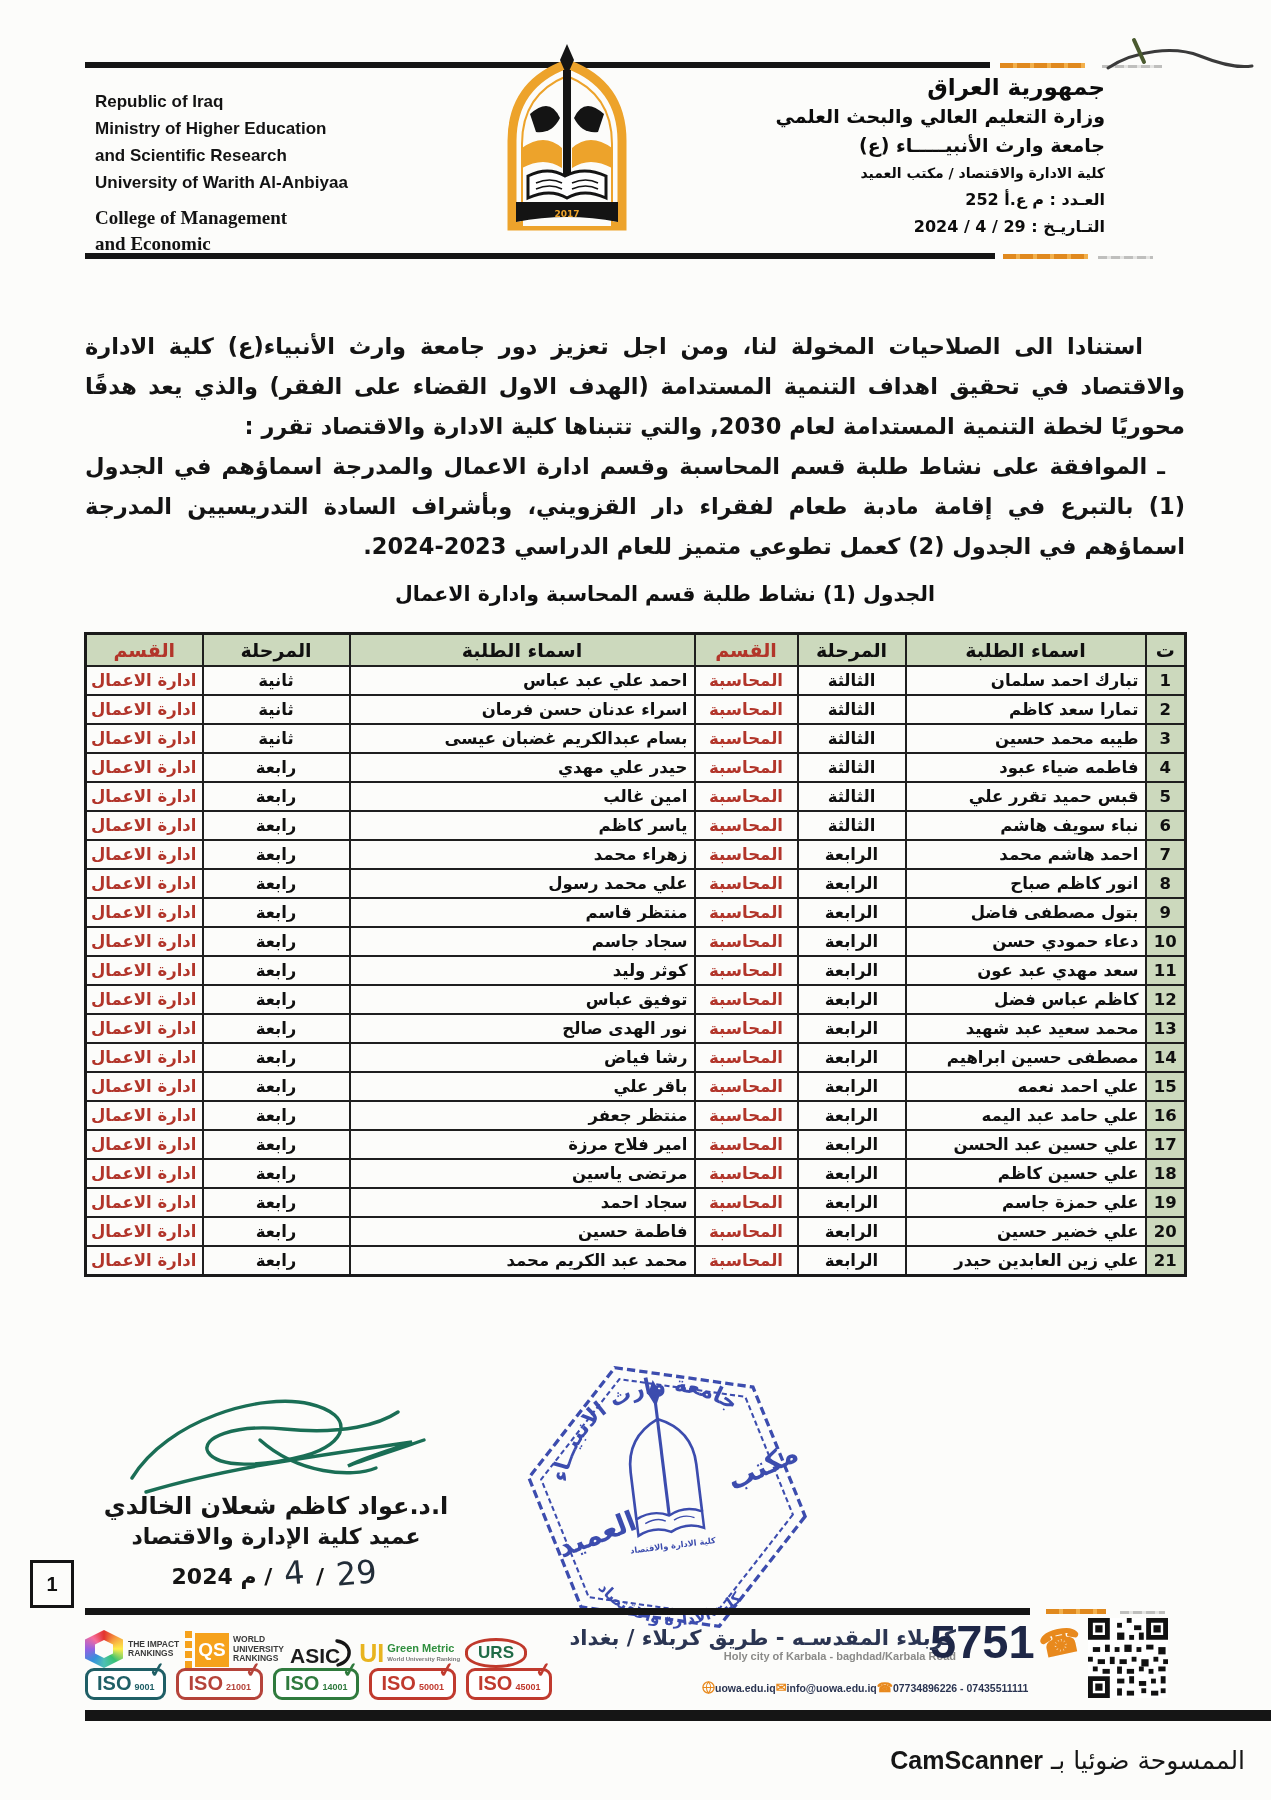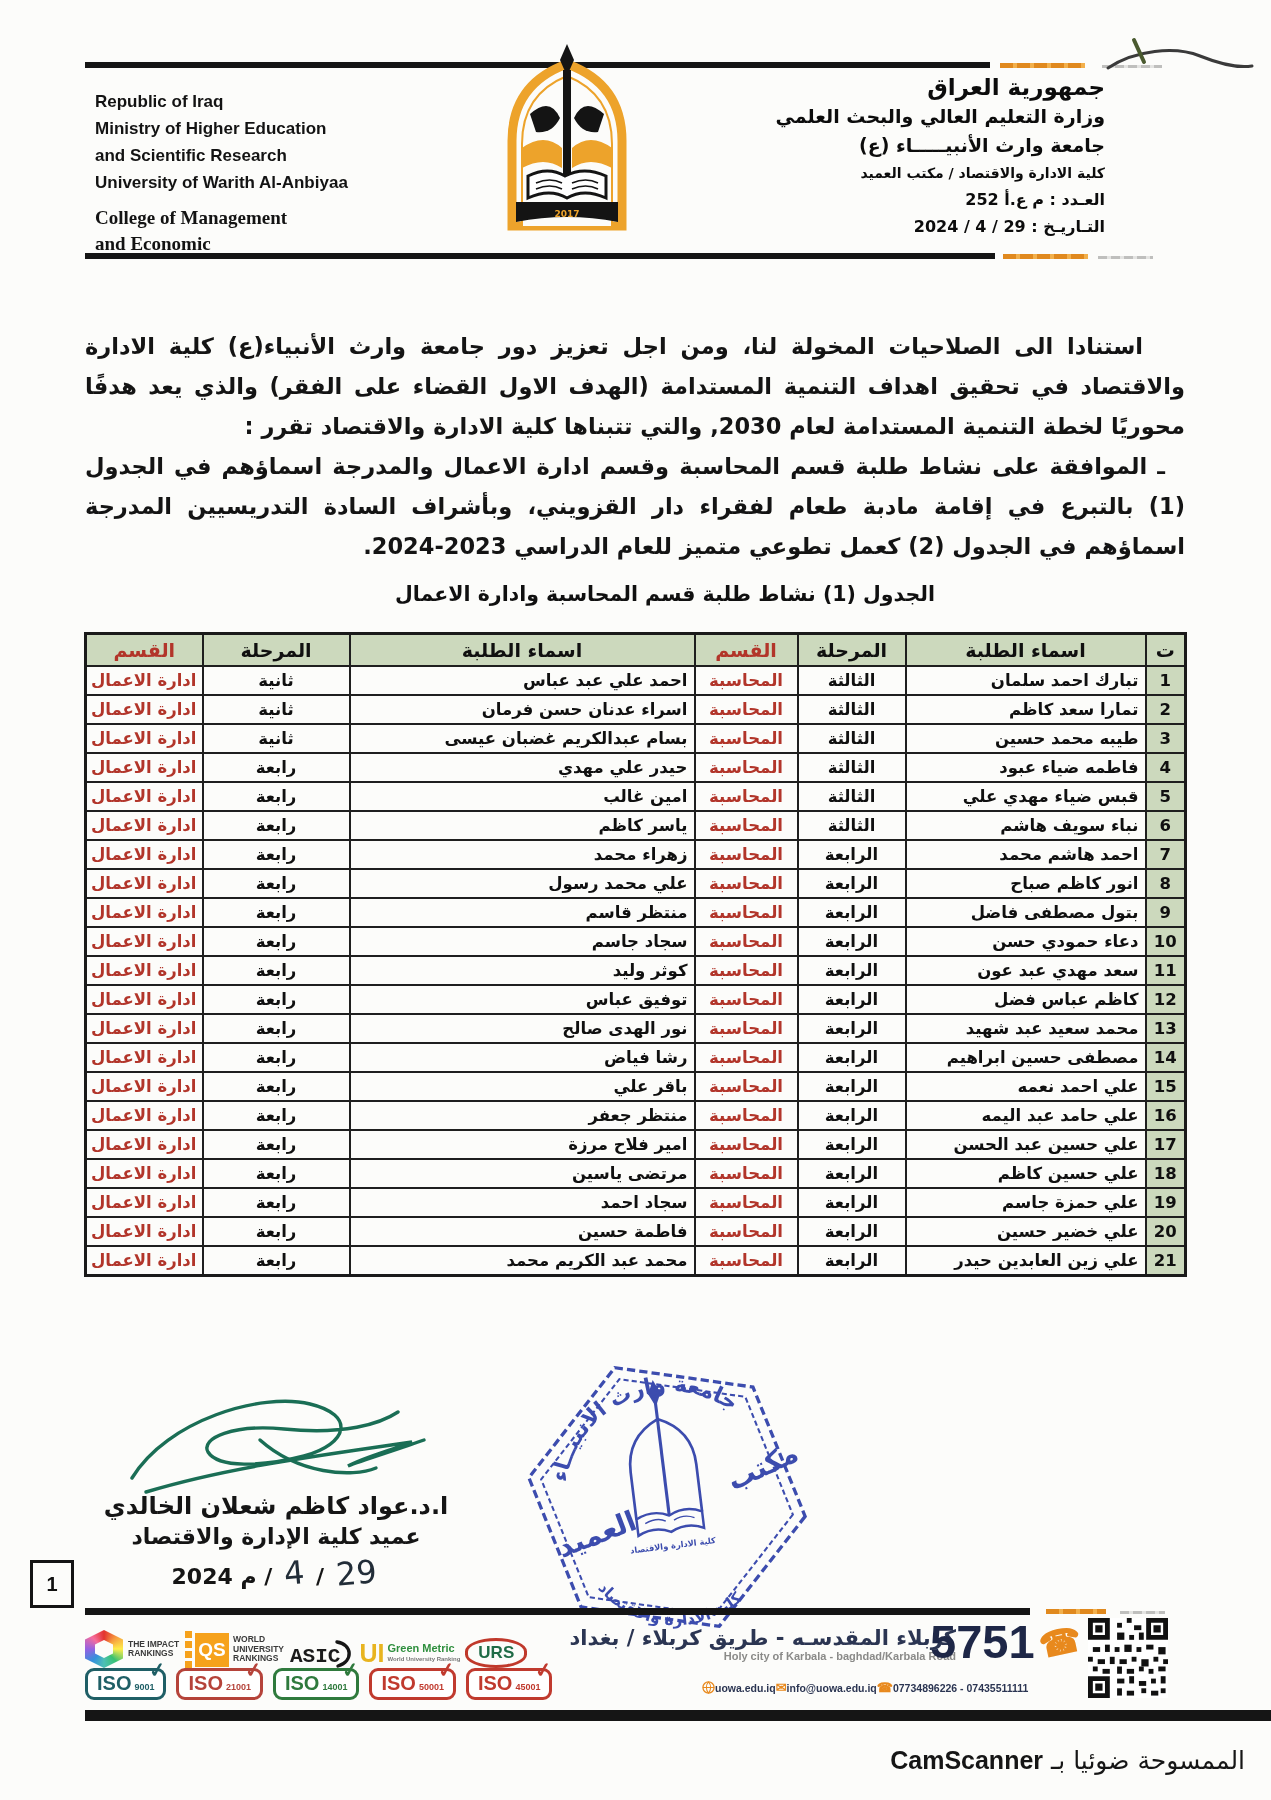--- a/index.html
+++ b/index.html
@@ -61,21 +61,21 @@
   .logos-row{left:85px;top:1620px;width:540px;height:48px;display:flex;align-items:flex-end;gap:5px;}
   .logo-lbl{font-family:"Liberation Sans",sans-serif;font-weight:bold;font-size:8.5px;line-height:9.5px;color:#3a3a3a;width:52px;}
   .hexring{width:38px;height:38px;clip-path:polygon(50% 0,100% 25%,100% 75%,50% 100%,0 75%,0 25%);
            background:conic-gradient(#e3342f,#f6993f,#ffed4a,#38c172,#4dc0b5,#3490dc,#9561e2,#f66d9b,#e3342f);
            display:flex;align-items:center;justify-content:center;}
   .hexring .hole{width:18px;height:18px;background:#fcfcfa;clip-path:polygon(50% 0,100% 25%,100% 75%,50% 100%,0 75%,0 25%);}
   .qsbox{width:34px;height:34px;background:#f6a21c;color:#fff;font-weight:bold;font-size:19px;
          display:flex;align-items:center;justify-content:center;font-family:"Liberation Sans",sans-serif;}
   .qsdots{display:flex;flex-direction:column;gap:3px;margin-right:3px;}
   .qsdots i{width:7px;height:7px;background:#f6a21c;}
-  .asic{font-family:Liberation Mono, monospace;font-weight:bold;font-size:21px;color:#1b1b1b;position:relative;}
+  .asic{font-family:Liberation Sans, sans-serif;font-weight:bold;font-size:21px;color:#1b1b1b;position:relative;}
   .asic svg{position:absolute;right:-16px;top:-6px;}
   .ui{font-family:"Liberation Sans",sans-serif;font-weight:bold;font-size:25px;color:#e8b41f;}
   .gm{font-family:"Liberation Sans",sans-serif;font-weight:bold;font-size:11px;line-height:11px;color:#2f8f3e;}
   .gm small{display:block;font-size:6px;color:#777;}
   .urs{border:3px solid #c0392b;border-radius:50%/45%;padding:2px 10px;color:#1f6b46;
        font-family:"Liberation Sans",sans-serif;font-weight:bold;font-size:17px;}
   .iso-row{left:85px;top:1668px;display:flex;align-items:center;gap:10px;}
   .iso-badge{position:relative;border-radius:9px;padding:1px 9px 2px 9px;font-family:"Liberation Sans",sans-serif;
              font-weight:bold;display:flex;align-items:baseline;gap:3px;background:#fff;}
   .iso-badge .w{font-size:20px;}
@@ -205,21 +205,21 @@
           <td class="c-num">4</td>
           <td class="c-name">فاطمه ضياء عبود</td>
           <td class="c-mid">الثالثة</td>
           <td class="c-dept">المحاسبة</td>
           <td class="c-name">حيدر علي مهدي</td>
           <td class="c-mid">رابعة</td>
           <td class="c-dept">ادارة الاعمال</td>
         </tr>
         <tr>
           <td class="c-num">5</td>
-          <td class="c-name">قبس ضياء مهدي علي</td>
+          <td class="c-name">قبس حميد تقرر علي</td>
           <td class="c-mid">الثالثة</td>
           <td class="c-dept">المحاسبة</td>
           <td class="c-name">امين غالب</td>
           <td class="c-mid">رابعة</td>
           <td class="c-dept">ادارة الاعمال</td>
         </tr>
         <tr>
           <td class="c-num">6</td>
           <td class="c-name">نباء سويف هاشم</td>
           <td class="c-mid">الثالثة</td>

